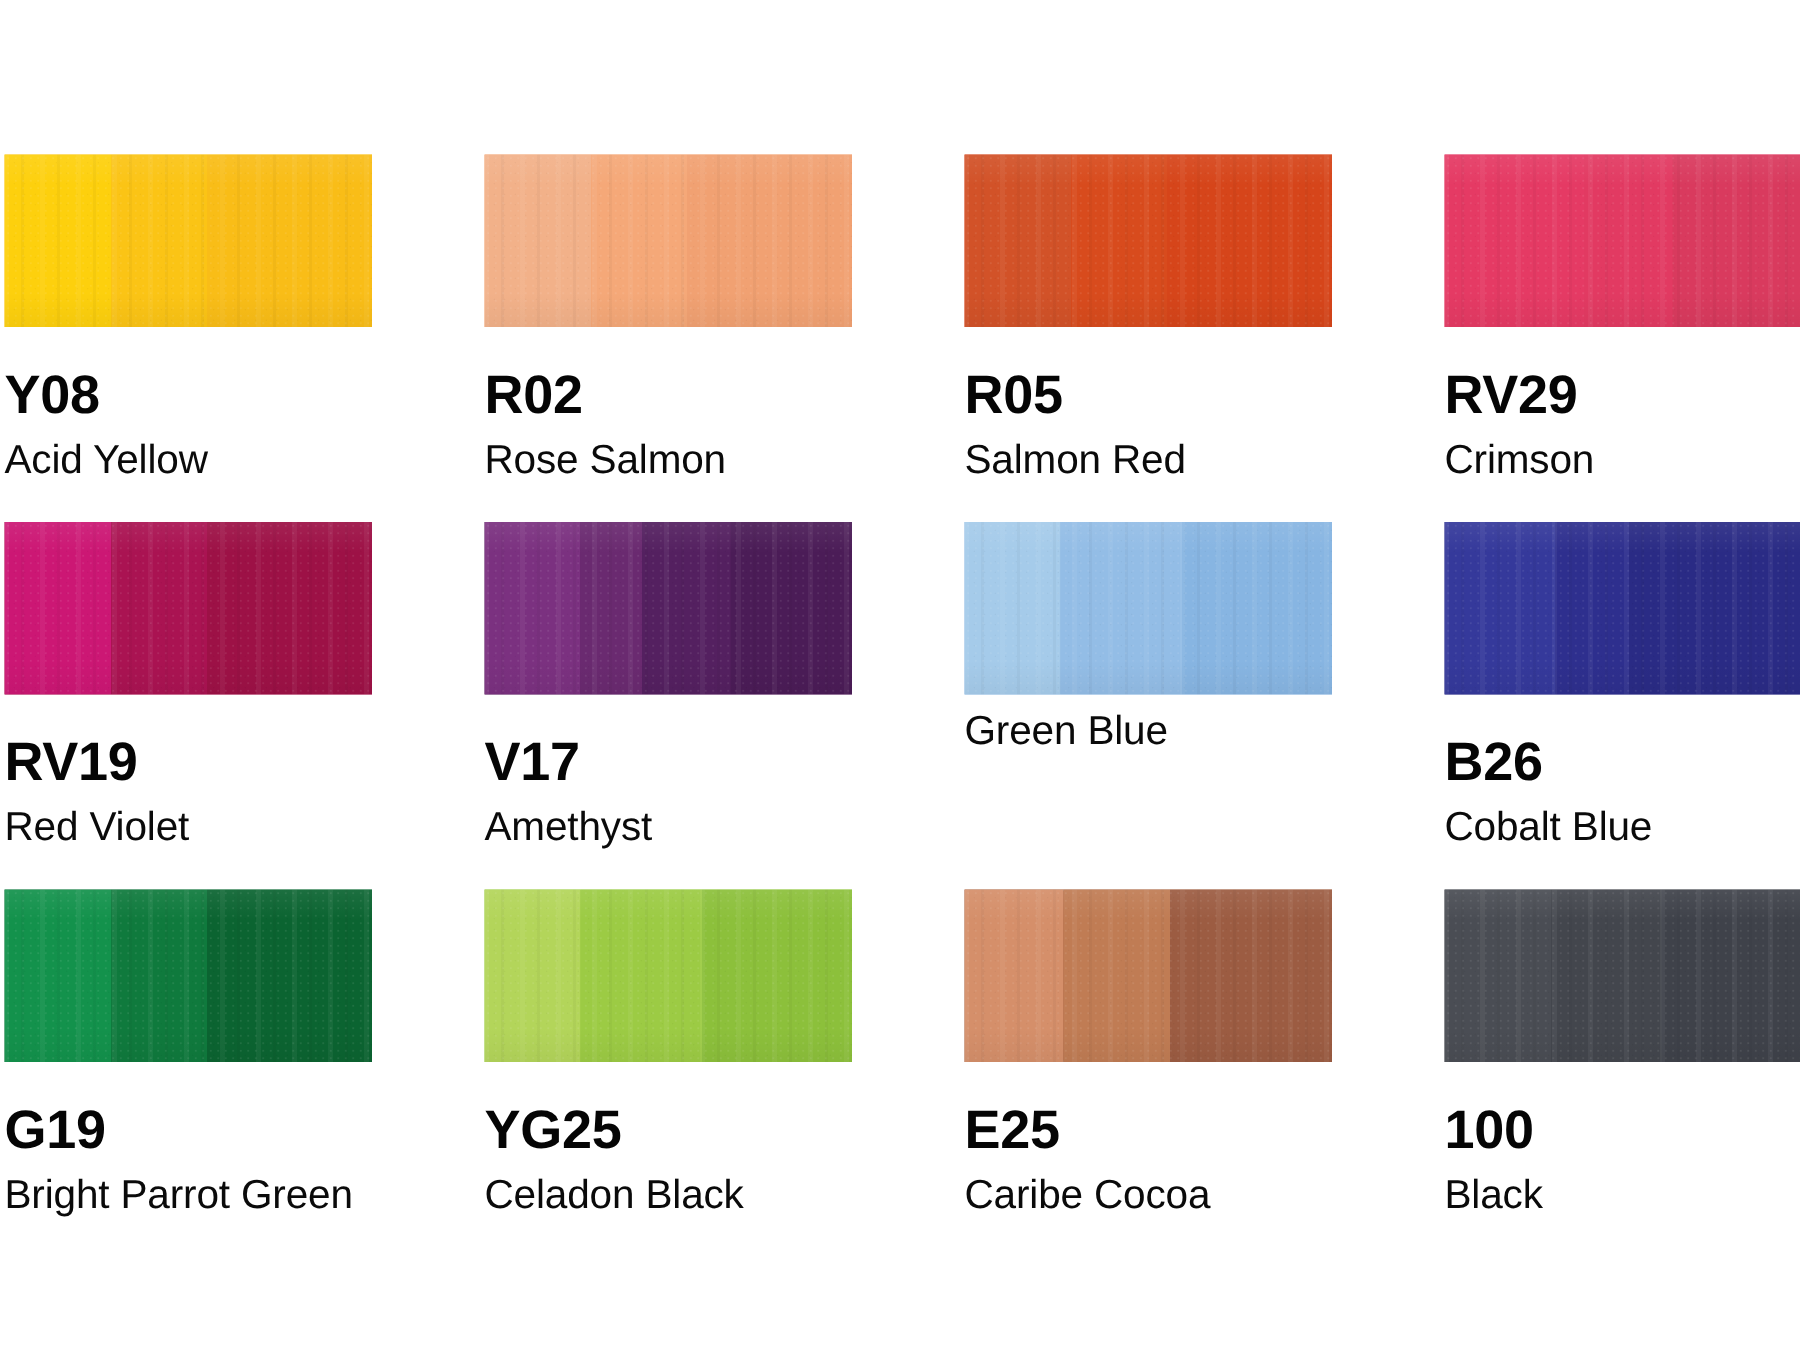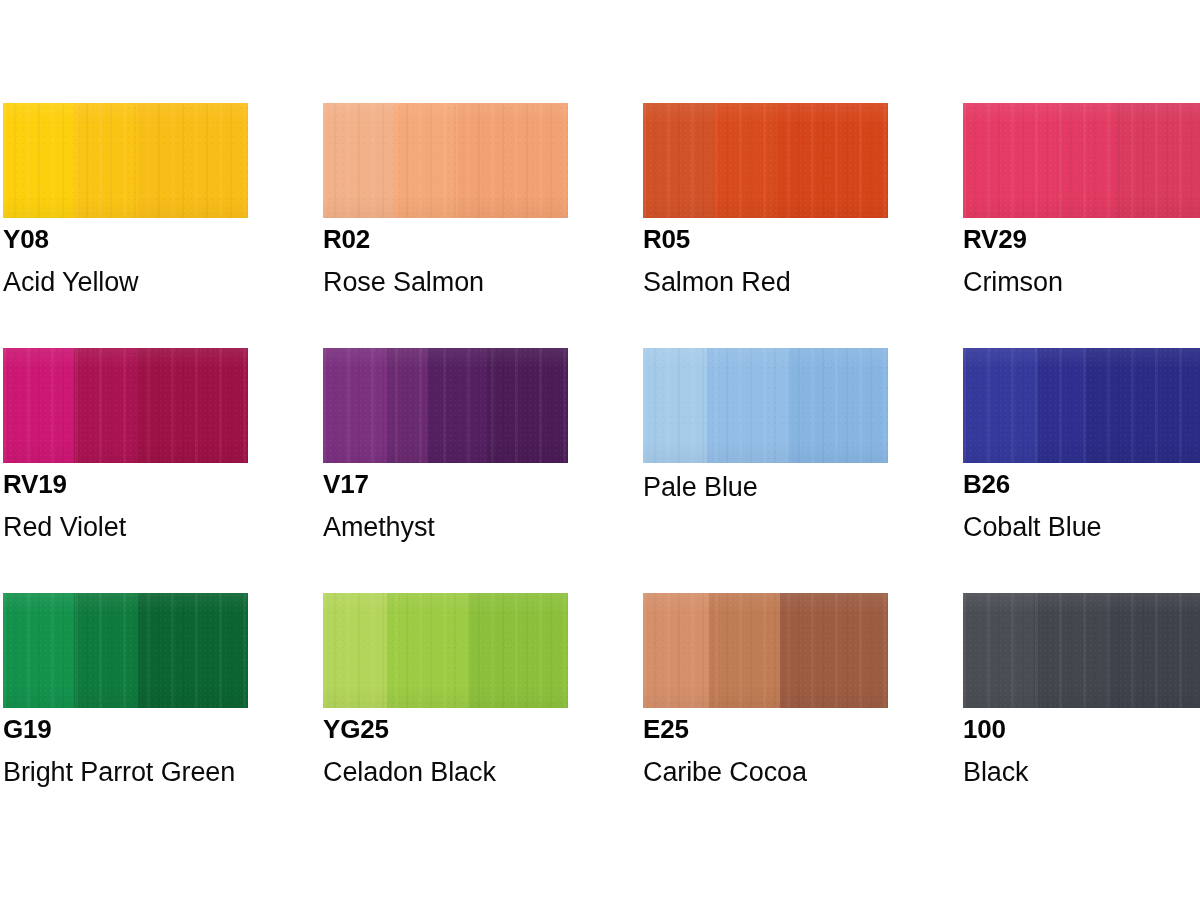--- a/index.html
+++ b/index.html
@@ -104,22 +104,22 @@
     pointer-events: none;
     background: linear-gradient(180deg,
       rgba(255,255,255,0.07) 0%,
       rgba(255,255,255,0.0) 18%,
       rgba(0,0,0,0.0) 80%,
       rgba(0,0,0,0.04) 100%);
   }
 
   .swatch-code {
     margin-left: 78px;
-    margin-top: 2px;
-    font-size: 26px;
+    margin-top: 26px;
+    font-size: 36px;
     font-weight: bold;
     line-height: 38px;
     color: #050505;
     letter-spacing: -0.2px;
     white-space: nowrap;
   }
 
   .swatch-name {
     margin-left: 78px;
     margin-top: 7px;
@@ -224,21 +224,21 @@
       <div class="swatch-chip" style="background: rgb(138, 183, 228);">
         <div class="band-row">
           <div class="band" style="background: rgb(165, 203, 234); width: 26%;"></div>
           <div class="band" style="background: rgb(147, 189, 230); width: 33%;"></div>
           <div class="band" style="background: rgb(135, 181, 226); width: 41%;"></div>
         </div>
         <div class="streaks"></div>
         <div class="grain"></div>
         <div class="topshade"></div>
       </div>
-      <div class="swatch-name">Pale Blue</div>
+      <div class="swatch-name">Green Blue</div>
     </div>
     <div class="swatch-cell col-3 row-1">
       <div class="swatch-chip" style="background: rgb(43, 44, 134);">
         <div class="band-row">
           <div class="band" style="background: rgb(53, 57, 155); width: 30%;"></div>
           <div class="band" style="background: rgb(46, 47, 142); width: 20%;"></div>
           <div class="band" style="background: rgb(42, 43, 133); width: 50%;"></div>
         </div>
         <div class="streaks"></div>
         <div class="grain"></div>

